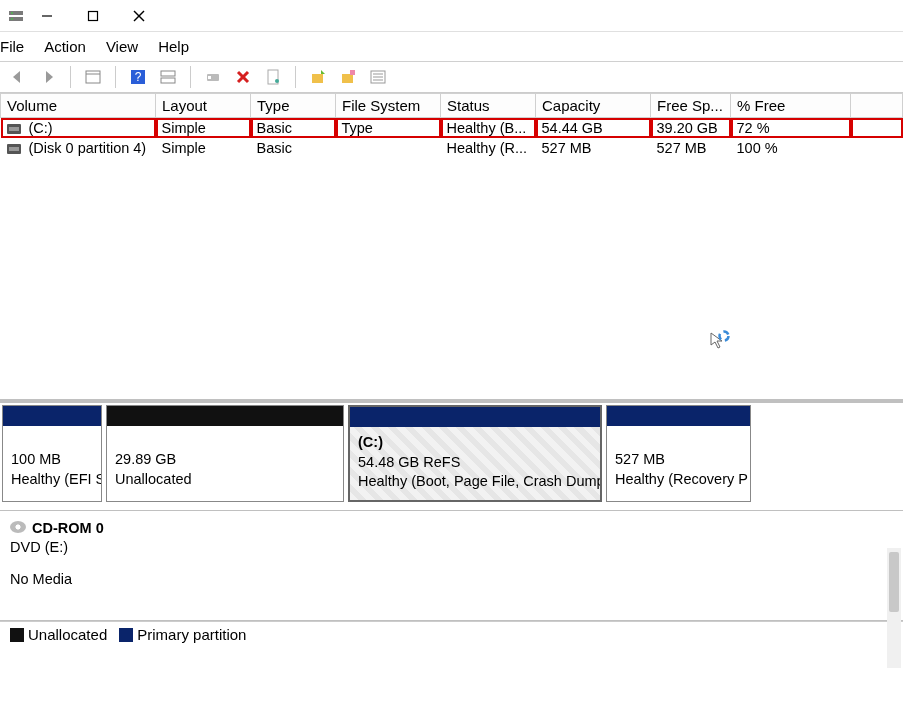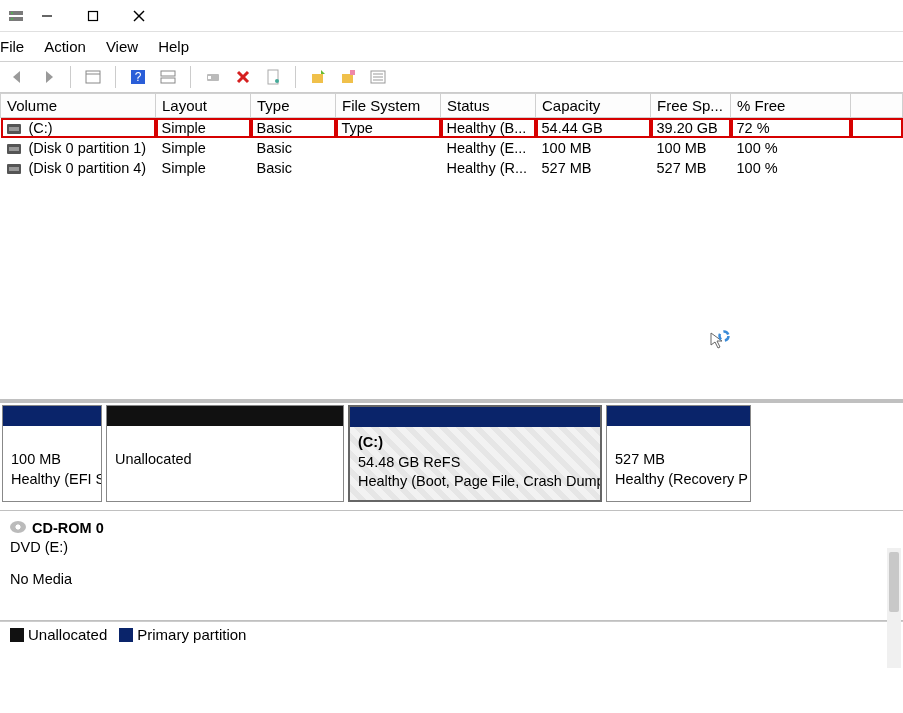--- a/index.html
+++ b/index.html
@@ -204,31 +204,20 @@
           <td>Simple</td>
           <td>Basic</td>
           <td>Type</td>
           <td>Healthy (B...</td>
           <td>54.44 GB</td>
           <td>39.20 GB</td>
           <td>72 %</td>
           <td></td>
         </tr>
         <tr>
-          <td><span class="vol-icon"></span> (Disk 0 partition 1)</td>
-          <td>Simple</td>
-          <td>Basic</td>
-          <td></td>
-          <td>Healthy (E...</td>
-          <td>100 MB</td>
-          <td>100 MB</td>
-          <td>100 %</td>
-          <td></td>
-        </tr>
-        <tr>
           <td><span class="vol-icon"></span> (Disk 0 partition 4)</td>
           <td>Simple</td>
           <td>Basic</td>
           <td></td>
           <td>Healthy (R...</td>
           <td>527 MB</td>
           <td>527 MB</td>
           <td>100 %</td>
           <td></td>
         </tr>
@@ -244,20 +233,21 @@
           <div class="body">
             <div style="height:18px"></div>
             <div>100 MB</div>
             <div>Healthy (EFI S</div>
           </div>
         </div>
         <div class="part" style="width: 238px;">
           <div class="bar unalloc"></div>
           <div class="body">
             <div style="height:18px"></div>
+            <div>29.89 GB</div>
             <div>Unallocated</div>
           </div>
         </div>
         <div class="part sel" style="width: 254px;">
           <div class="bar"></div>
           <div class="body">
             <div class="name">(C:)</div>
             <div>54.48 GB ReFS</div>
             <div>Healthy (Boot, Page File, Crash Dump</div>
           </div>

